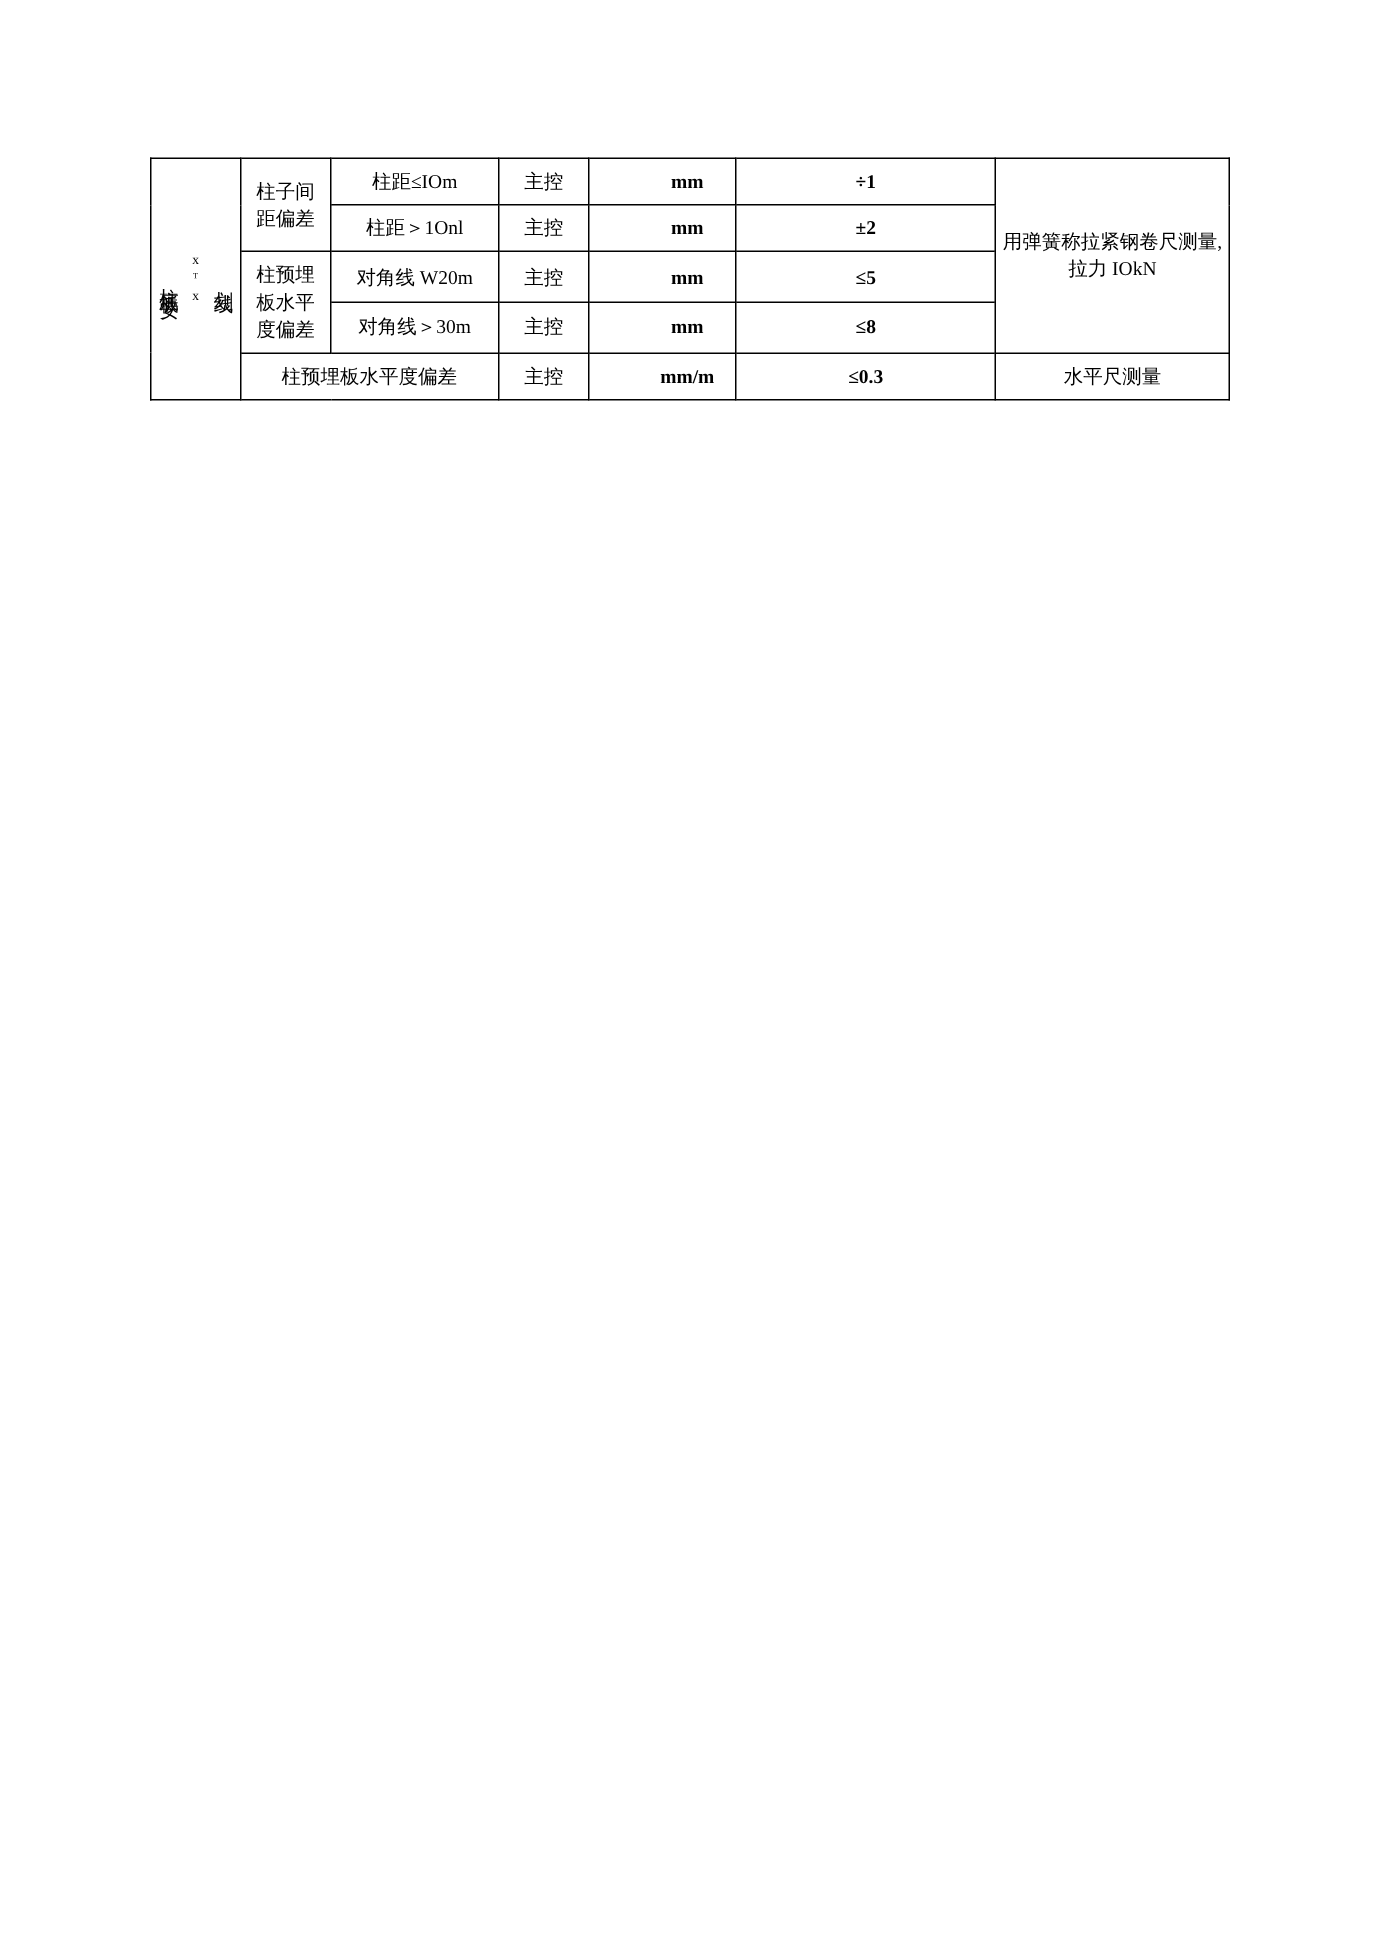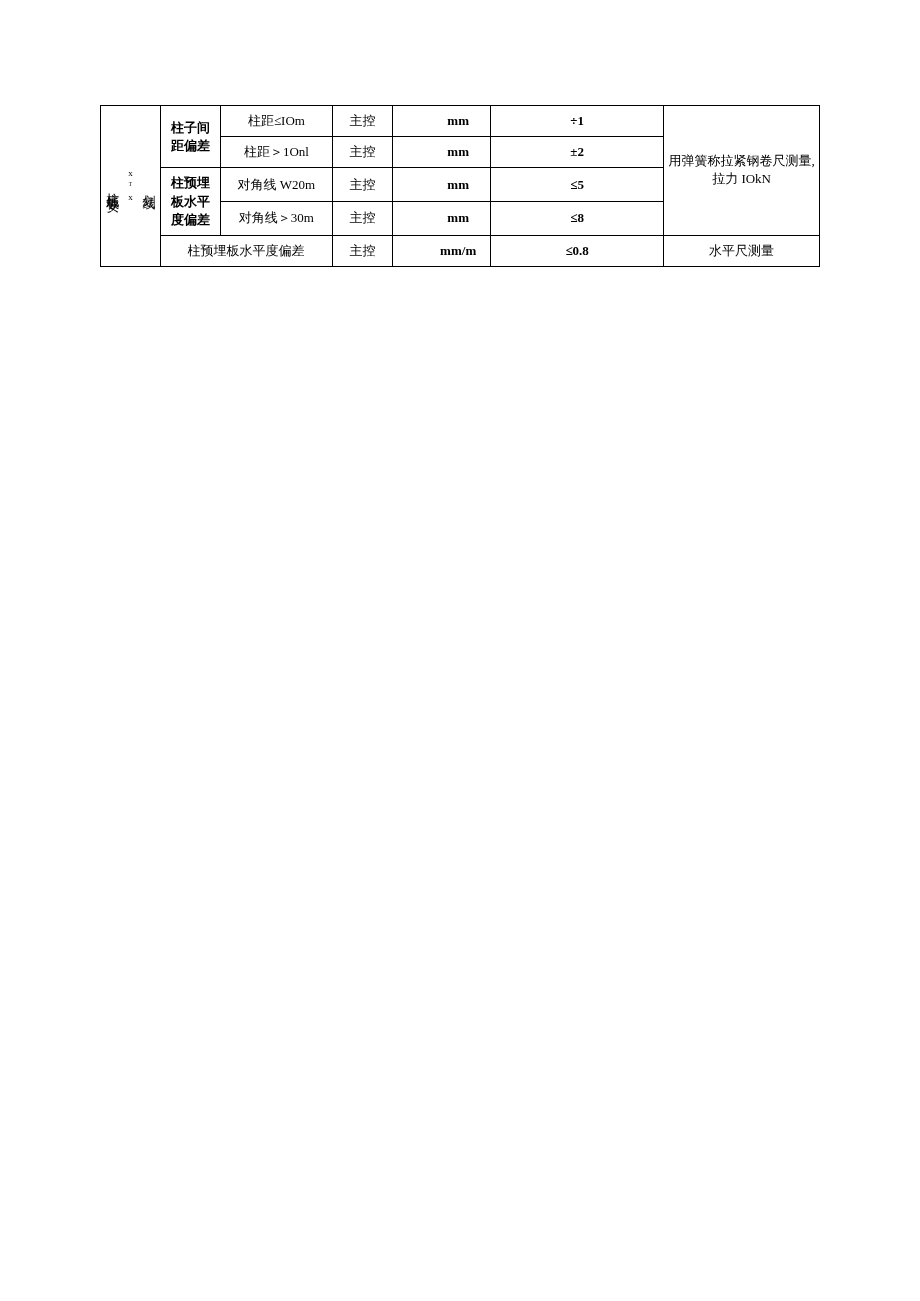--- a/index.html
+++ b/index.html
@@ -37,21 +37,20 @@
     letter-spacing: 2px;
     width: 22px;
     padding: 4px 2px;
   }
   .vert-small {
     font-size: 9px;
     line-height: 1.1;
   }
   .col-group {
     width: 56px;
-    font-weight: bold;
   }
   .col-cond {
     width: 110px;
     font-family: Liberation Serif, serif;
   }
   .col-ctrl {
     width: 56px;
   }
   .col-unit {
     width: 58px;
@@ -101,18 +100,18 @@
     <tr>
       <td class="col-cond">对角线＞30m</td>
       <td class="col-ctrl">主控</td>
       <td class="col-unit">mm</td>
       <td class="col-val">≤8</td>
     </tr>
     <tr>
       <td class="col-cond" colspan="2">柱预埋板水平度偏差</td>
       <td class="col-ctrl">主控</td>
       <td class="col-unit">mm/m</td>
-      <td class="col-val">≤0.8</td>
+      <td class="col-val">≤0.3</td>
       <td class="col-note">水平尺测量</td>
     </tr>
   </tbody>
     </table>
 </div>
 
 </body></html>

